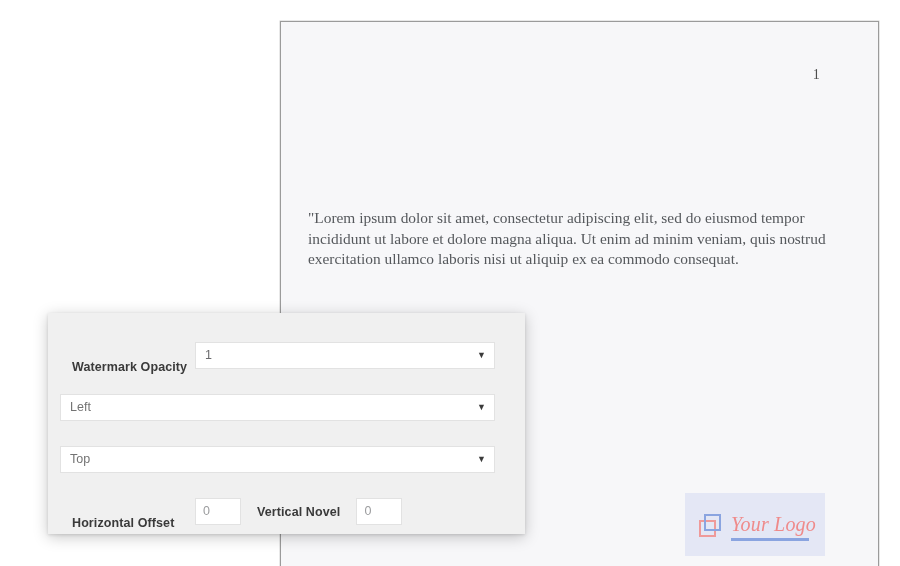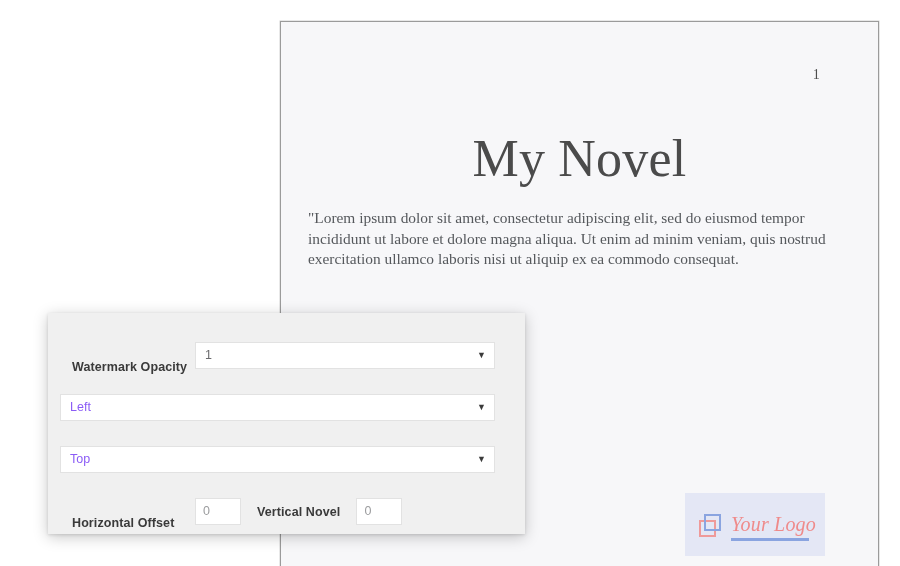--- a/index.html
+++ b/index.html
@@ -175,21 +175,21 @@
     height: 27px;
     background: #ffffff;
     border: 1px solid #e2e2e2;
     box-sizing: border-box;
     display: flex;
     align-items: center;
     padding: 0 22px 0 9px;
   }
   .select-value {
     font-size: 12.5px;
-    color: #8b5cf6;
+    color: #737373;
     line-height: 1;
   }
   .select-value.strong {
     color: #6a6a6c;
   }
   .select-arrow {
     position: absolute;
     right: 8px;
     top: 50%;
     transform: translateY(-50%);
@@ -218,21 +218,20 @@
 </style>
 </head>
 <body>
 
 <div id="app">
 
   <div class="doc-page">
 
     <div class="page-number">1</div>
 
-    <div class="doc-title">My Novel</div>
 
     <div class="doc-body">"Lorem ipsum dolor sit amet, consectetur adipiscing elit, sed do eiusmod tempor incididunt ut labore et dolore magna aliqua. Ut enim ad minim veniam, quis nostrud exercitation ullamco laboris nisi ut aliquip ex ea commodo consequat.</div>
 
     <div class="watermark">
       <div class="wm-mark">
         <span class="wm-sq red"></span>
         <span class="wm-sq blue"></span>
       </div>
       <div class="wm-textwrap">
         <span class="wm-text">Your Logo</span>

